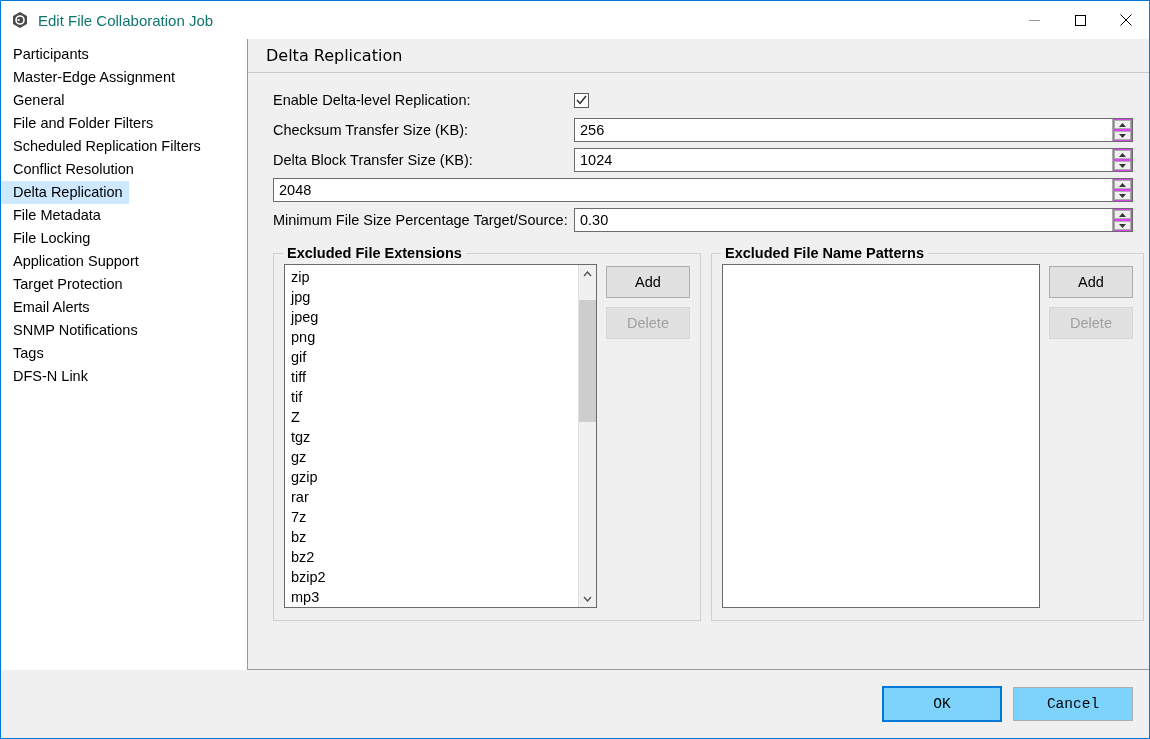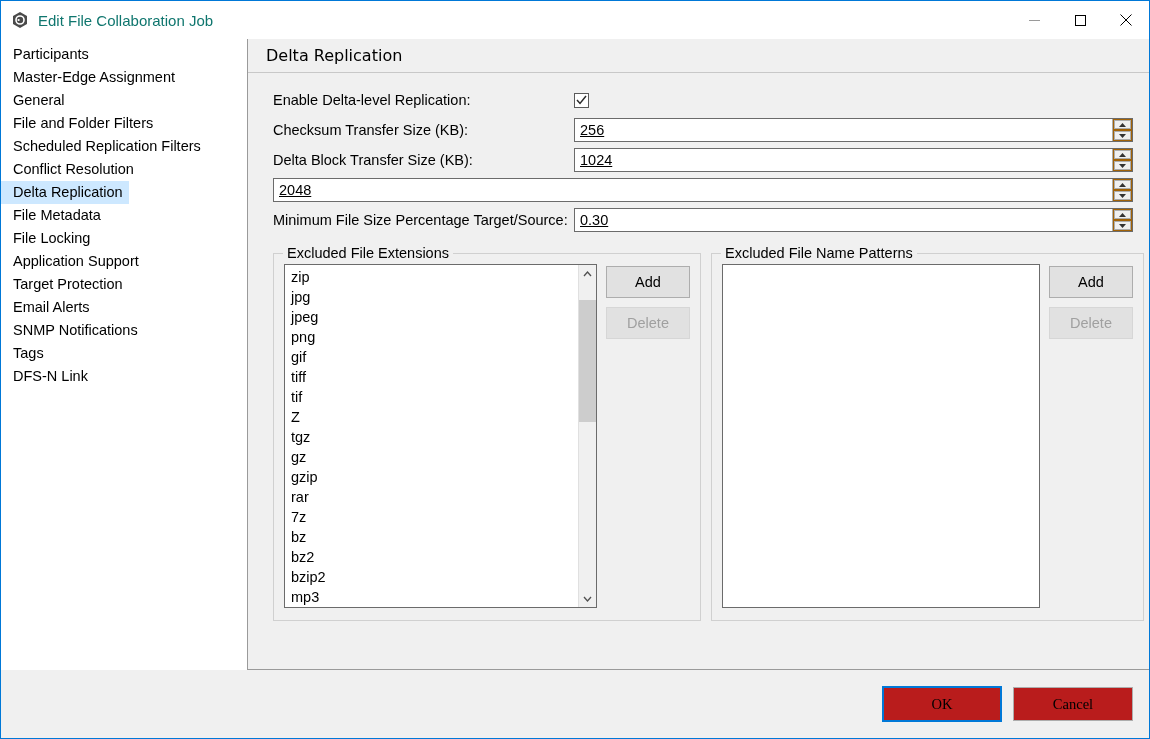--- a/index.html
+++ b/index.html
@@ -148,23 +148,22 @@
     cursor: default;
   }
   .checkbox svg { display: block; }
 
   .spinfield {
     display: flex;
     height: 24px;
     flex: 1;
     box-sizing: border-box;
     border: 1px solid #6b6b6b;
-    background: #a16207;
+    background: #d946ef;
     align-items: stretch;
-    text-decoration: underline;
   }
   .spinfield .val {
     flex: 1;
     font-size: 14.5px;
     color: #000000;
     padding-left: 5px;
     display: flex;
     align-items: center;
     background: #ffffff;
     cursor: text;
@@ -209,20 +208,21 @@
   .group.right { width: 433px; }
   .group-title {
     position: absolute;
     top: -9px;
     left: 9px;
     background: #f0f0f0;
     padding: 0 4px;
     font-size: 14.5px;
     color: #000000;
     white-space: nowrap;
+    font-weight: bold;
   }
   .group-inner {
     display: flex;
     height: 100%;
     gap: 9px;
   }
 
   .listbox {
     background: #ffffff;
     border: 1px solid #6b6b6b;
@@ -314,25 +314,25 @@
     display: flex;
     align-items: center;
     justify-content: flex-end;
     padding-right: 16px;
     gap: 11px;
     box-sizing: border-box;
   }
   .footer-btn {
     width: 120px;
     height: 30px;
-    background: #b91c1c;
+    background: #7dd3fc;
     border: 1px solid #adadad;
     font-size: 14.5px;
     color: #000000;
-    font-family: Liberation Serif, serif;
+    font-family: Liberation Mono, monospace;
     cursor: default;
     display: flex;
     align-items: center;
     justify-content: center;
     box-sizing: border-box;
     padding: 16px;
   }
   .footer-btn.default {
     border: 2px solid #0078d7;
   }

